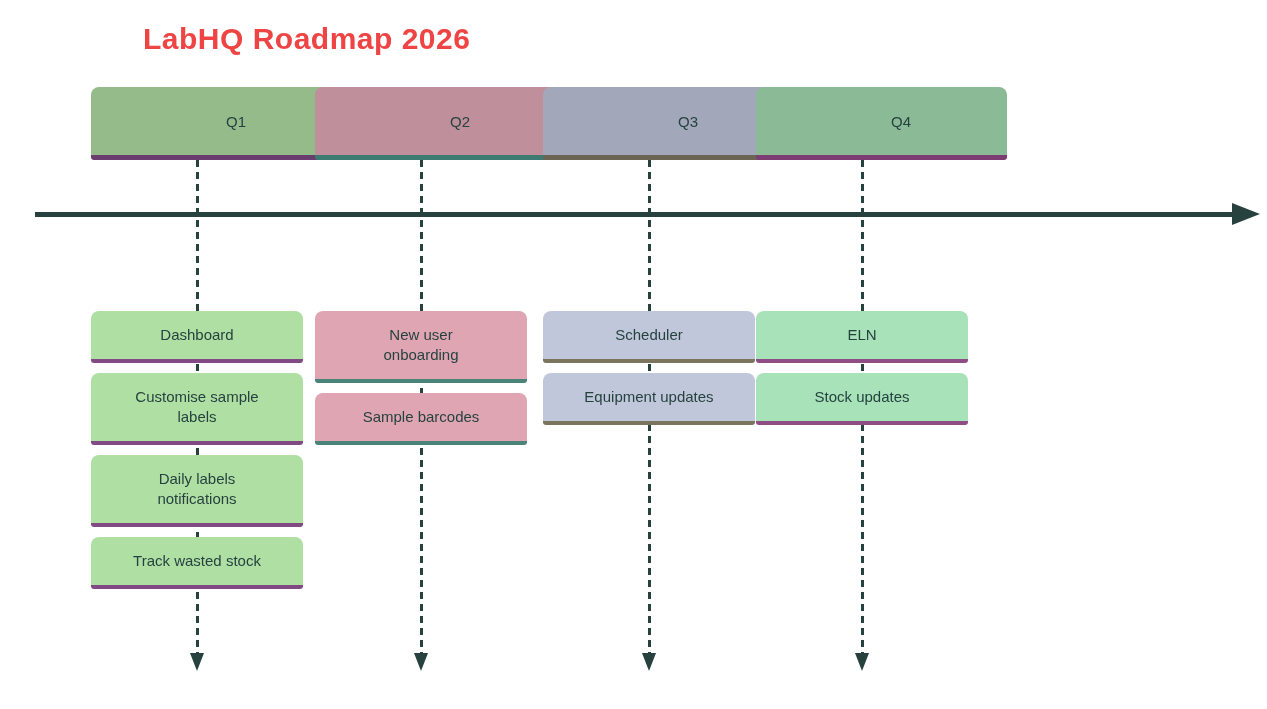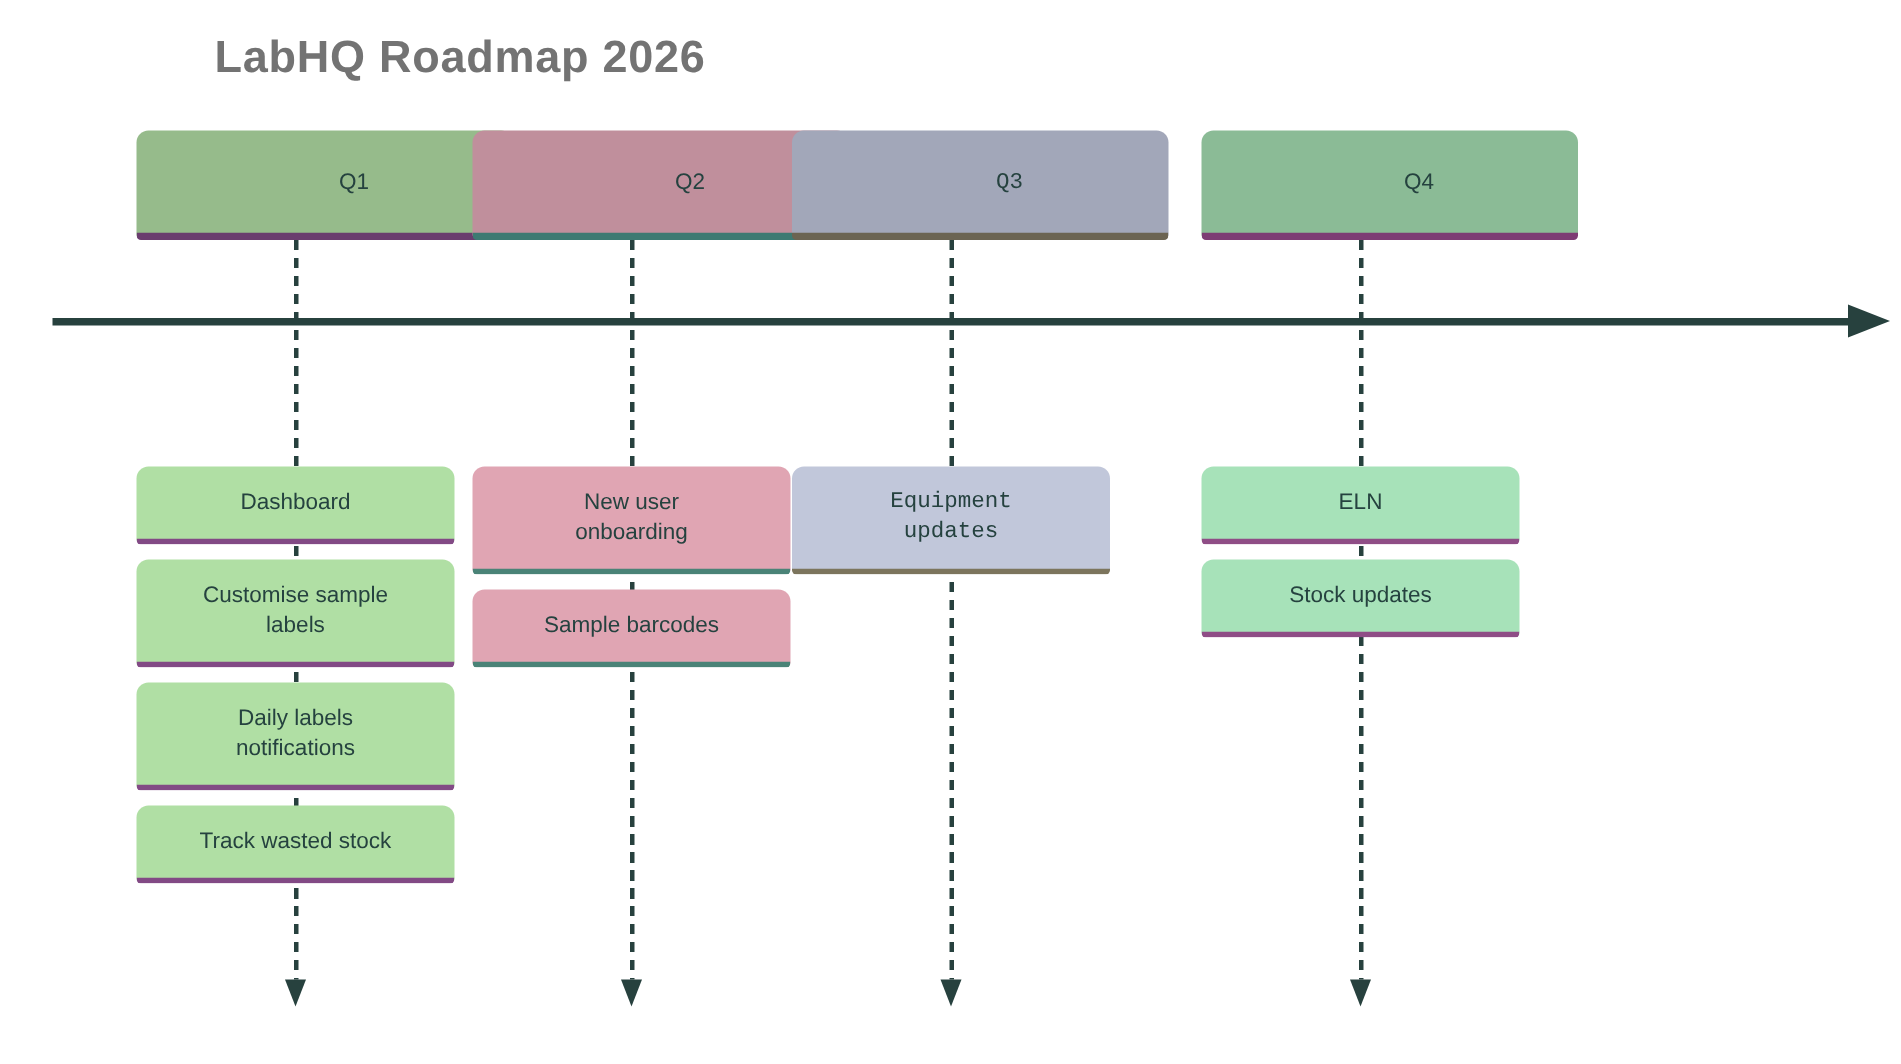--- a/index.html
+++ b/index.html
@@ -70,21 +70,21 @@
     display:flex;align-items:center;justify-content:center;
     text-align:center;
     font-size:15px;line-height:20px;
   }
 </style>
 </head>
 <body>
 
 <div class="canvas" style="color: rgb(37, 66, 63);">
 
-  <div class="title" style="color: #737373;">LabHQ Roadmap 2026</div>
+  <div class="title" style="color: #ef4444;">LabHQ Roadmap 2026</div>
 
   <div class="timeline" style="background: rgb(39, 65, 62);"></div>
   <div class="timeline-head" style="border-left-color: rgb(39, 65, 62);"></div>
 
   <div class="column" style="left: 91px; --header-bg: #96bb8b; --header-accent: #6a3d6e; --task-bg: #b0dfa4; --task-accent: #824a85; --line: #27413e;">
     <div class="dash-line"></div>
     <div class="down-arrow"></div>
     <div class="q-header">Q1</div>
     <div class="tasks">
         <div class="task">Dashboard</div>
@@ -97,30 +97,31 @@
   <div class="column" style="left: 315px; --header-bg: #c08f9c; --header-accent: #3d7a72; --task-bg: #e0a5b3; --task-accent: #4a8377; --line: #27413e;">
     <div class="dash-line"></div>
     <div class="down-arrow"></div>
     <div class="q-header">Q2</div>
     <div class="tasks">
         <div class="task">New user onboarding</div>
         <div class="task">Sample barcodes</div>
       </div>
   </div>
 
-  <div class="column" style="left: 528px; font-family: Liberation Mono, monospace; --header-bg: #a2a7b9; --header-accent: #6b6452; --task-bg: #c1c7da; --task-accent: #7c755d; --line: #27413e;">
+  <div class="column" style="left: 543px; --header-bg: #a2a7b9; --header-accent: #6b6452; --task-bg: #c1c7da; --task-accent: #7c755d; --line: #27413e;">
     <div class="dash-line"></div>
     <div class="down-arrow"></div>
     <div class="q-header">Q3</div>
     <div class="tasks">
+        <div class="task">Scheduler</div>
         <div class="task">Equipment updates</div>
       </div>
   </div>
 
-  <div class="column" style="left: 801px; --header-bg: #8bbb96; --header-accent: #7d3c74; --task-bg: #a7e2b9; --task-accent: #8f4d86; --line: #27413e;">
+  <div class="column" style="left: 756px; --header-bg: #8bbb96; --header-accent: #7d3c74; --task-bg: #a7e2b9; --task-accent: #8f4d86; --line: #27413e;">
     <div class="dash-line"></div>
     <div class="down-arrow"></div>
     <div class="q-header">Q4</div>
     <div class="tasks">
         <div class="task">ELN</div>
         <div class="task">Stock updates</div>
       </div>
   </div>
 
 </div>

